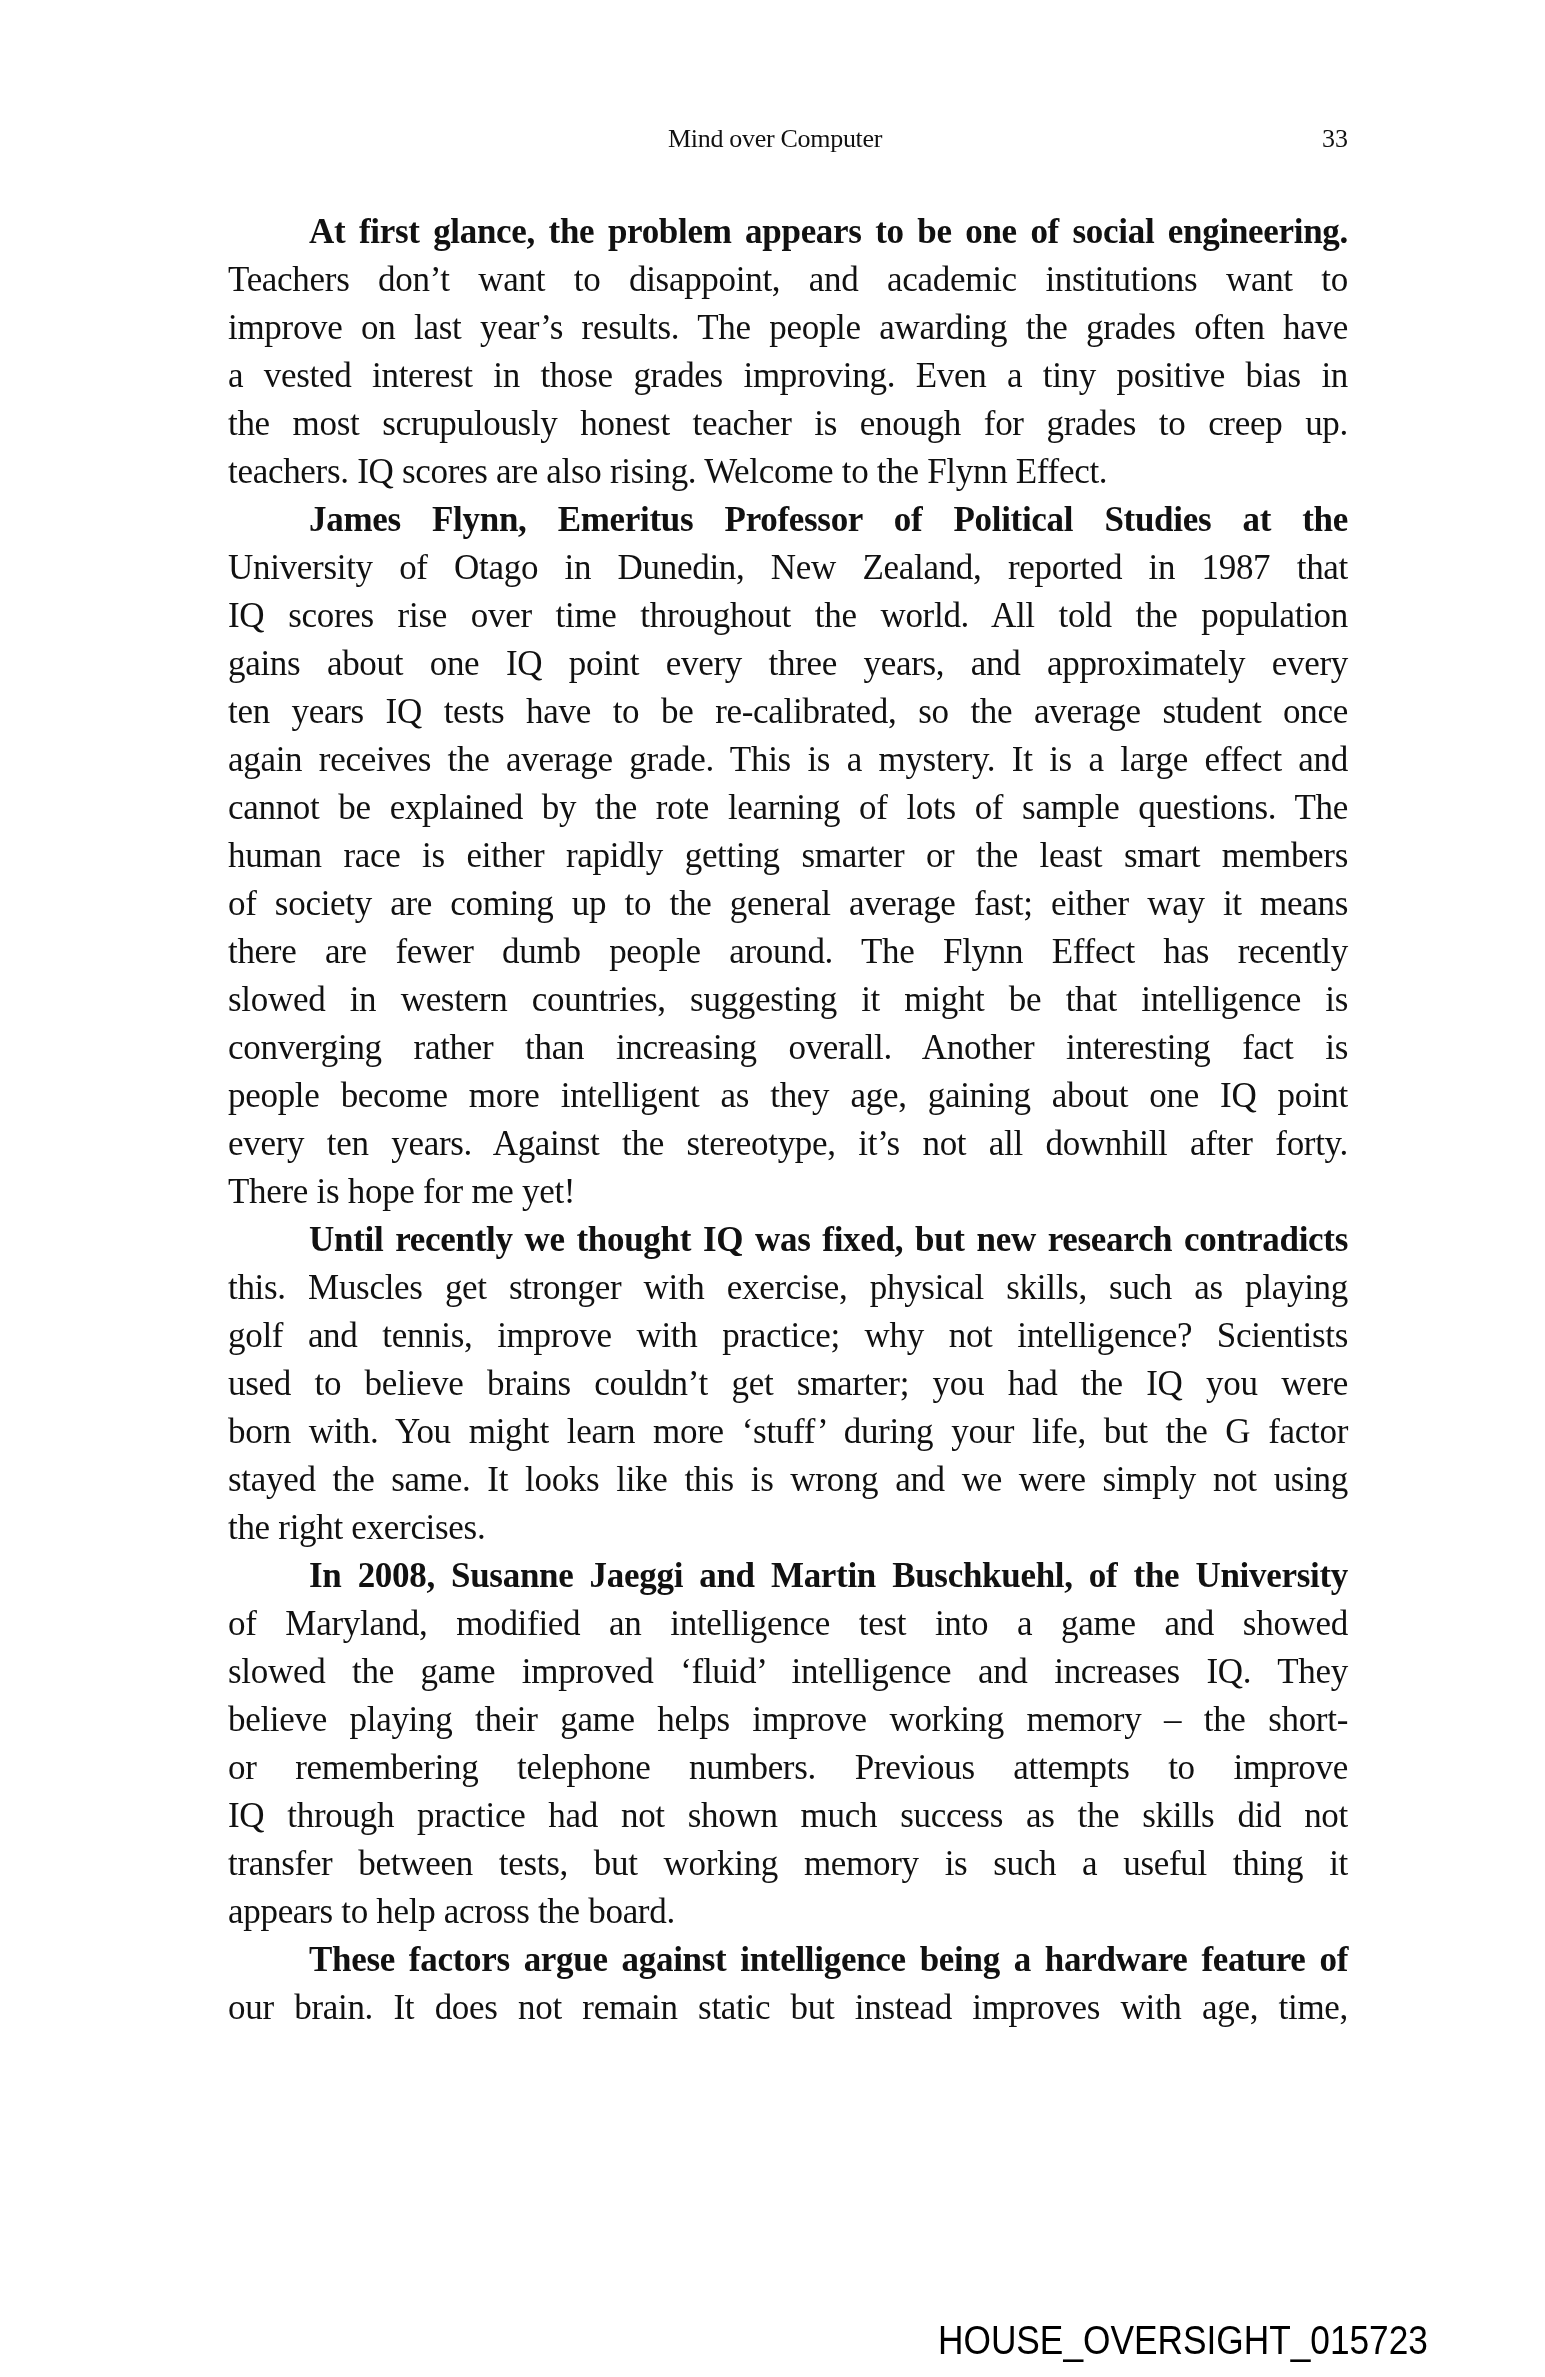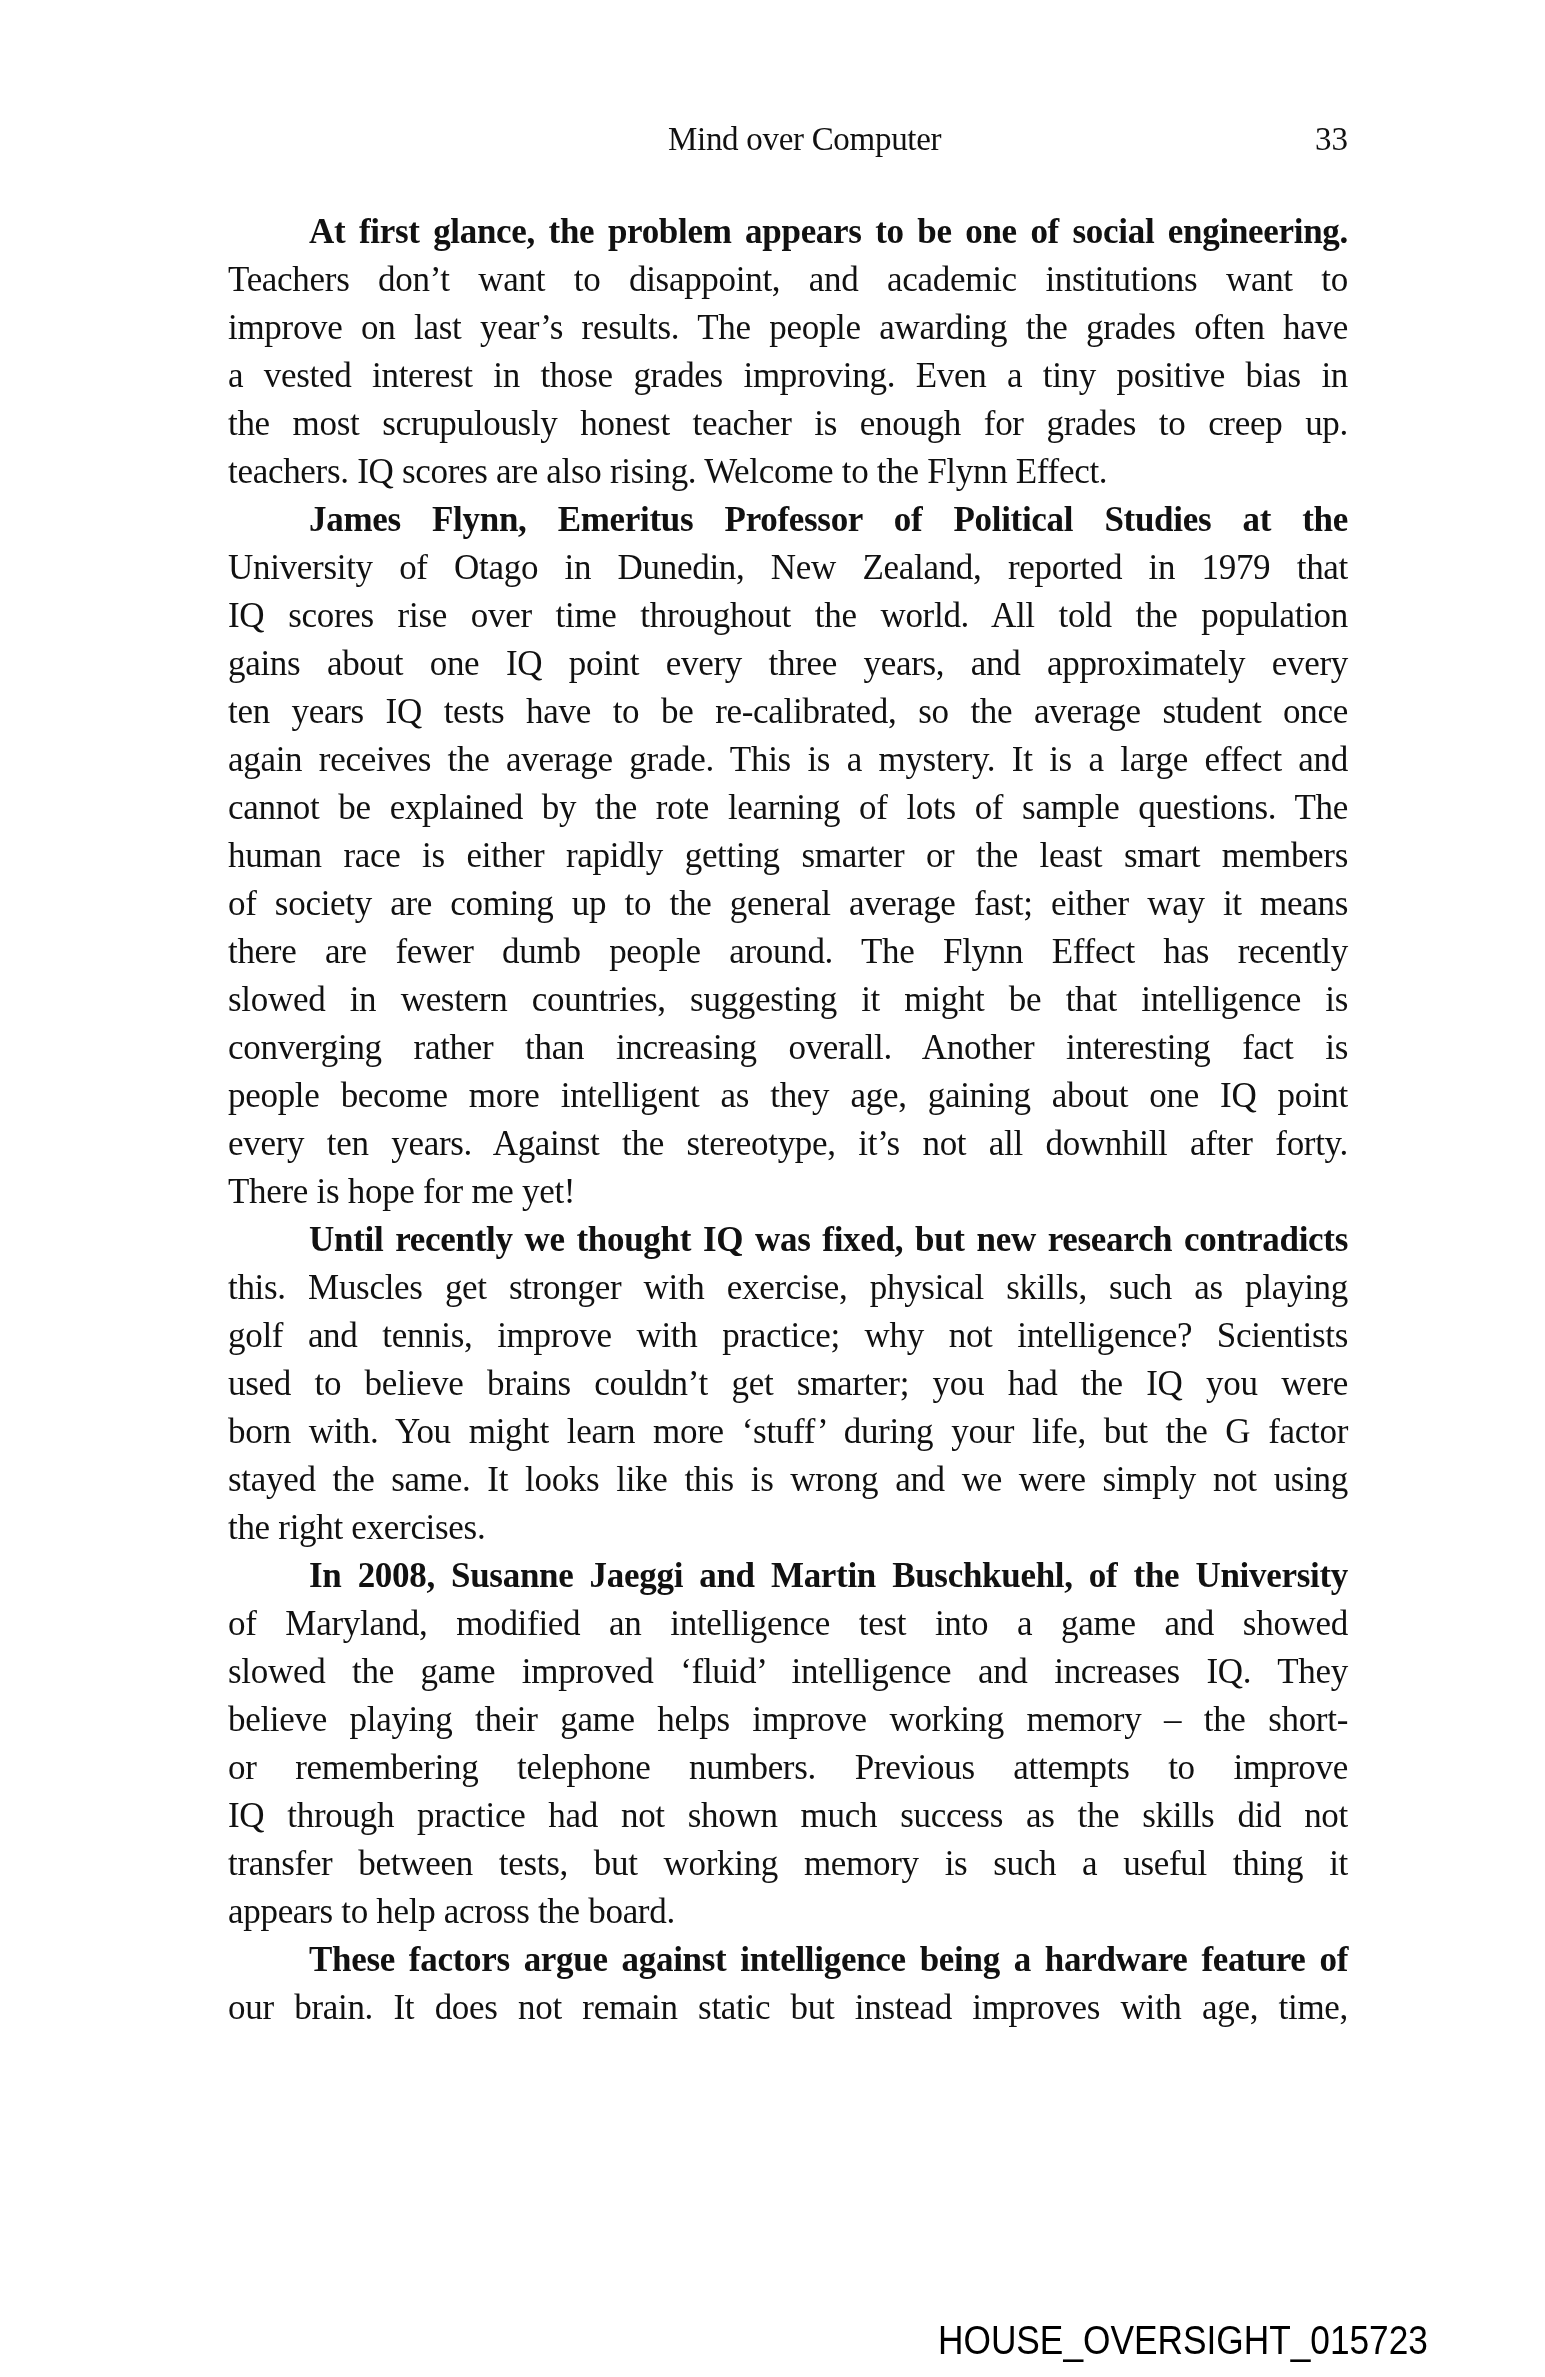--- a/index.html
+++ b/index.html
@@ -1,19 +1,19 @@
 <!DOCTYPE html>
 <html style="font-size:13.7px"><head>
 <meta charset="utf-8">
 <style>
   html, body { margin: 0; padding: 0; background: #ffffff; }
   body { width: 1545px; height: 2377px; position: relative; overflow: hidden; color: #111111; }
   .running-head {
     position: absolute; top: 122px; left: 228px; width: 1120px; height: 34px;
-    font-family: "Liberation Serif", serif; font-size: 33px; line-height: 34px;
+    font-family: "Liberation Serif", serif; font-size: 26px; line-height: 34px;
   }
   .running-head .title { position: absolute; left: 440px; top: 0; letter-spacing: -0.3px; }
   .running-head .pageno { position: absolute; right: 0; top: 0; }
   .body-text {
     position: absolute; top: 208px; left: 228px; width: 1120px;
     font-family: "Liberation Serif", serif; font-size: 35px; line-height: 48px;
     letter-spacing: -0.3px;
   }
   .line { display: block; height: 48px; white-space: nowrap; overflow: visible; text-align: justify; text-align-last: justify; }
   .line.indent { padding-left: 81px; font-weight: bold; }
@@ -36,21 +36,21 @@
   <div class="paragraph">
     <span class="line indent">At first glance, the problem appears to be one of social engineering.</span>
     <span class="line">Teachers don’t want to disappoint, and academic institutions want to</span>
     <span class="line">improve on last year’s results. The people awarding the grades often have</span>
     <span class="line">a vested interest in those grades improving. Even a tiny positive bias in</span>
     <span class="line">the most scrupulously honest teacher is enough for grades to creep up.</span>
     <span class="line last">teachers. IQ scores are also rising. Welcome to the Flynn Effect.</span>
   </div>
   <div class="paragraph">
     <span class="line indent">James Flynn, Emeritus Professor of Political Studies at the</span>
-    <span class="line">University of Otago in Dunedin, New Zealand, reported in 1979 that</span>
+    <span class="line">University of Otago in Dunedin, New Zealand, reported in 1987 that</span>
     <span class="line">IQ scores rise over time throughout the world. All told the population</span>
     <span class="line">gains about one IQ point every three years, and approximately every</span>
     <span class="line">ten years IQ tests have to be re-calibrated, so the average student once</span>
     <span class="line">again receives the average grade. This is a mystery. It is a large effect and</span>
     <span class="line">cannot be explained by the rote learning of lots of sample questions. The</span>
     <span class="line">human race is either rapidly getting smarter or the least smart members</span>
     <span class="line">of society are coming up to the general average fast; either way it means</span>
     <span class="line">there are fewer dumb people around. The Flynn Effect has recently</span>
     <span class="line">slowed in western countries, suggesting it might be that intelligence is</span>
     <span class="line">converging rather than increasing overall. Another interesting fact is</span>

